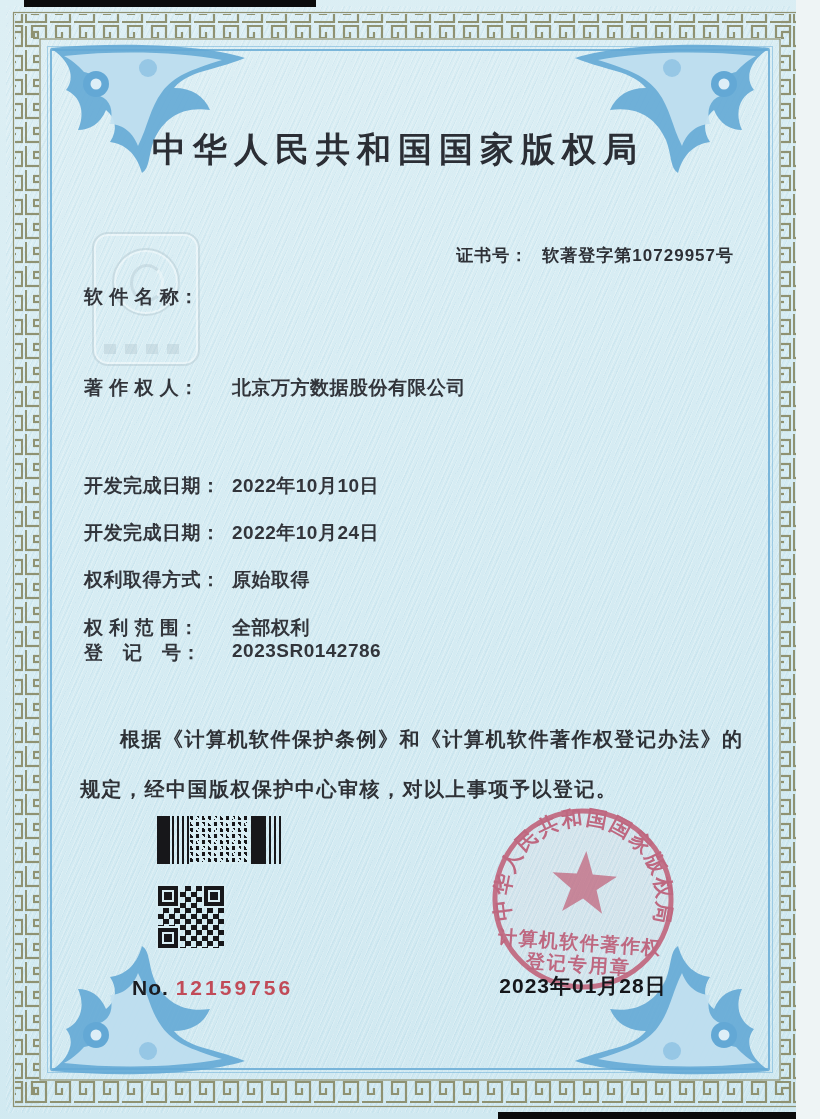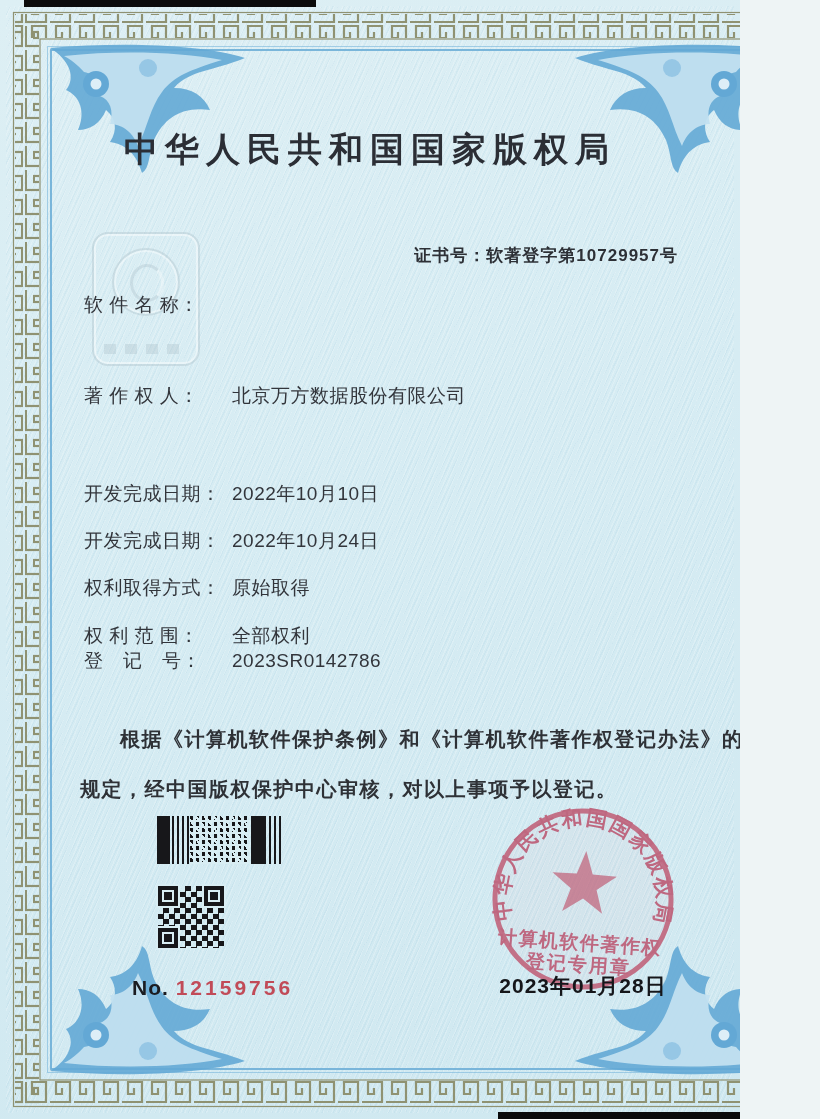--- a/index.html
+++ b/index.html
@@ -1,40 +1,40 @@
 <!DOCTYPE html>
 <html><head>
 <meta charset="utf-8">
 <style>
   html,body{margin:0;padding:0;background:#eef4f5;}
   .page{
-    position:relative; width:740px; height:1119px; overflow:hidden;
+    position:relative; width:796px; height:1119px; overflow:hidden;
     background:linear-gradient(160deg,#ddeff4 0%,#d6ecf3 45%,#cfe8f0 100%);
     font-family:"Liberation Sans","DejaVu Sans",sans-serif;
     color:#2f3237;
   }
   .texture{
     position:absolute; inset:6px; pointer-events:none; z-index:1;
     background:
       repeating-linear-gradient(112deg, rgba(255,255,255,.20) 0 1px, rgba(255,255,255,0) 1px 4px),
       repeating-linear-gradient(-64deg, rgba(118,175,205,.09) 0 1px, rgba(118,175,205,0) 1px 5px);
   }
   .border-svg{position:absolute; left:0; top:0; z-index:2; pointer-events:none;}
   .content{position:absolute; inset:0; z-index:3;}
 
   .issuer{position:absolute; left:0; right:0; top:127px; text-align:center;
     font-size:34px; font-weight:700; letter-spacing:7px; color:#2b2e35;}
   .cert-title{position:absolute; left:0; right:0; top:178px; text-align:center;
     font-size:46px; font-weight:700; letter-spacing:5px; color:#22252c;}
   .cert-no{position:absolute; right:62px; top:244px; font-size:17px; font-weight:700;
     color:#2d3036; letter-spacing:1px;}
-  .cert-no .lbl{}
-
-  .row{position:absolute; left:84px; right:56px; font-size:19px; font-weight:400;
-    color:#32353b; letter-spacing:.5px; display:flex; align-items:center;margin-top:8px;}
+  .cert-no .lbl{margin-right:14px;}
+
+  .row{position:absolute; left:84px; right:56px; font-size:19px; font-weight:700;
+    color:#32353b; letter-spacing:.5px; display:flex; align-items:flex-start;}
   .row .label{flex:0 0 148px;}
   .row .value{flex:1;}
   .value-multiline > div{line-height:28px;}
 
   .statement{position:absolute; left:80px; width:664px; top:714px;
     font-size:20px; font-weight:700; color:#2e3136; line-height:50px; letter-spacing:1.5px;}
   .statement .l1{text-indent:2em;}
 
   .barcode{
     position:absolute; left:157px; top:816px; width:126px; height:48px;

